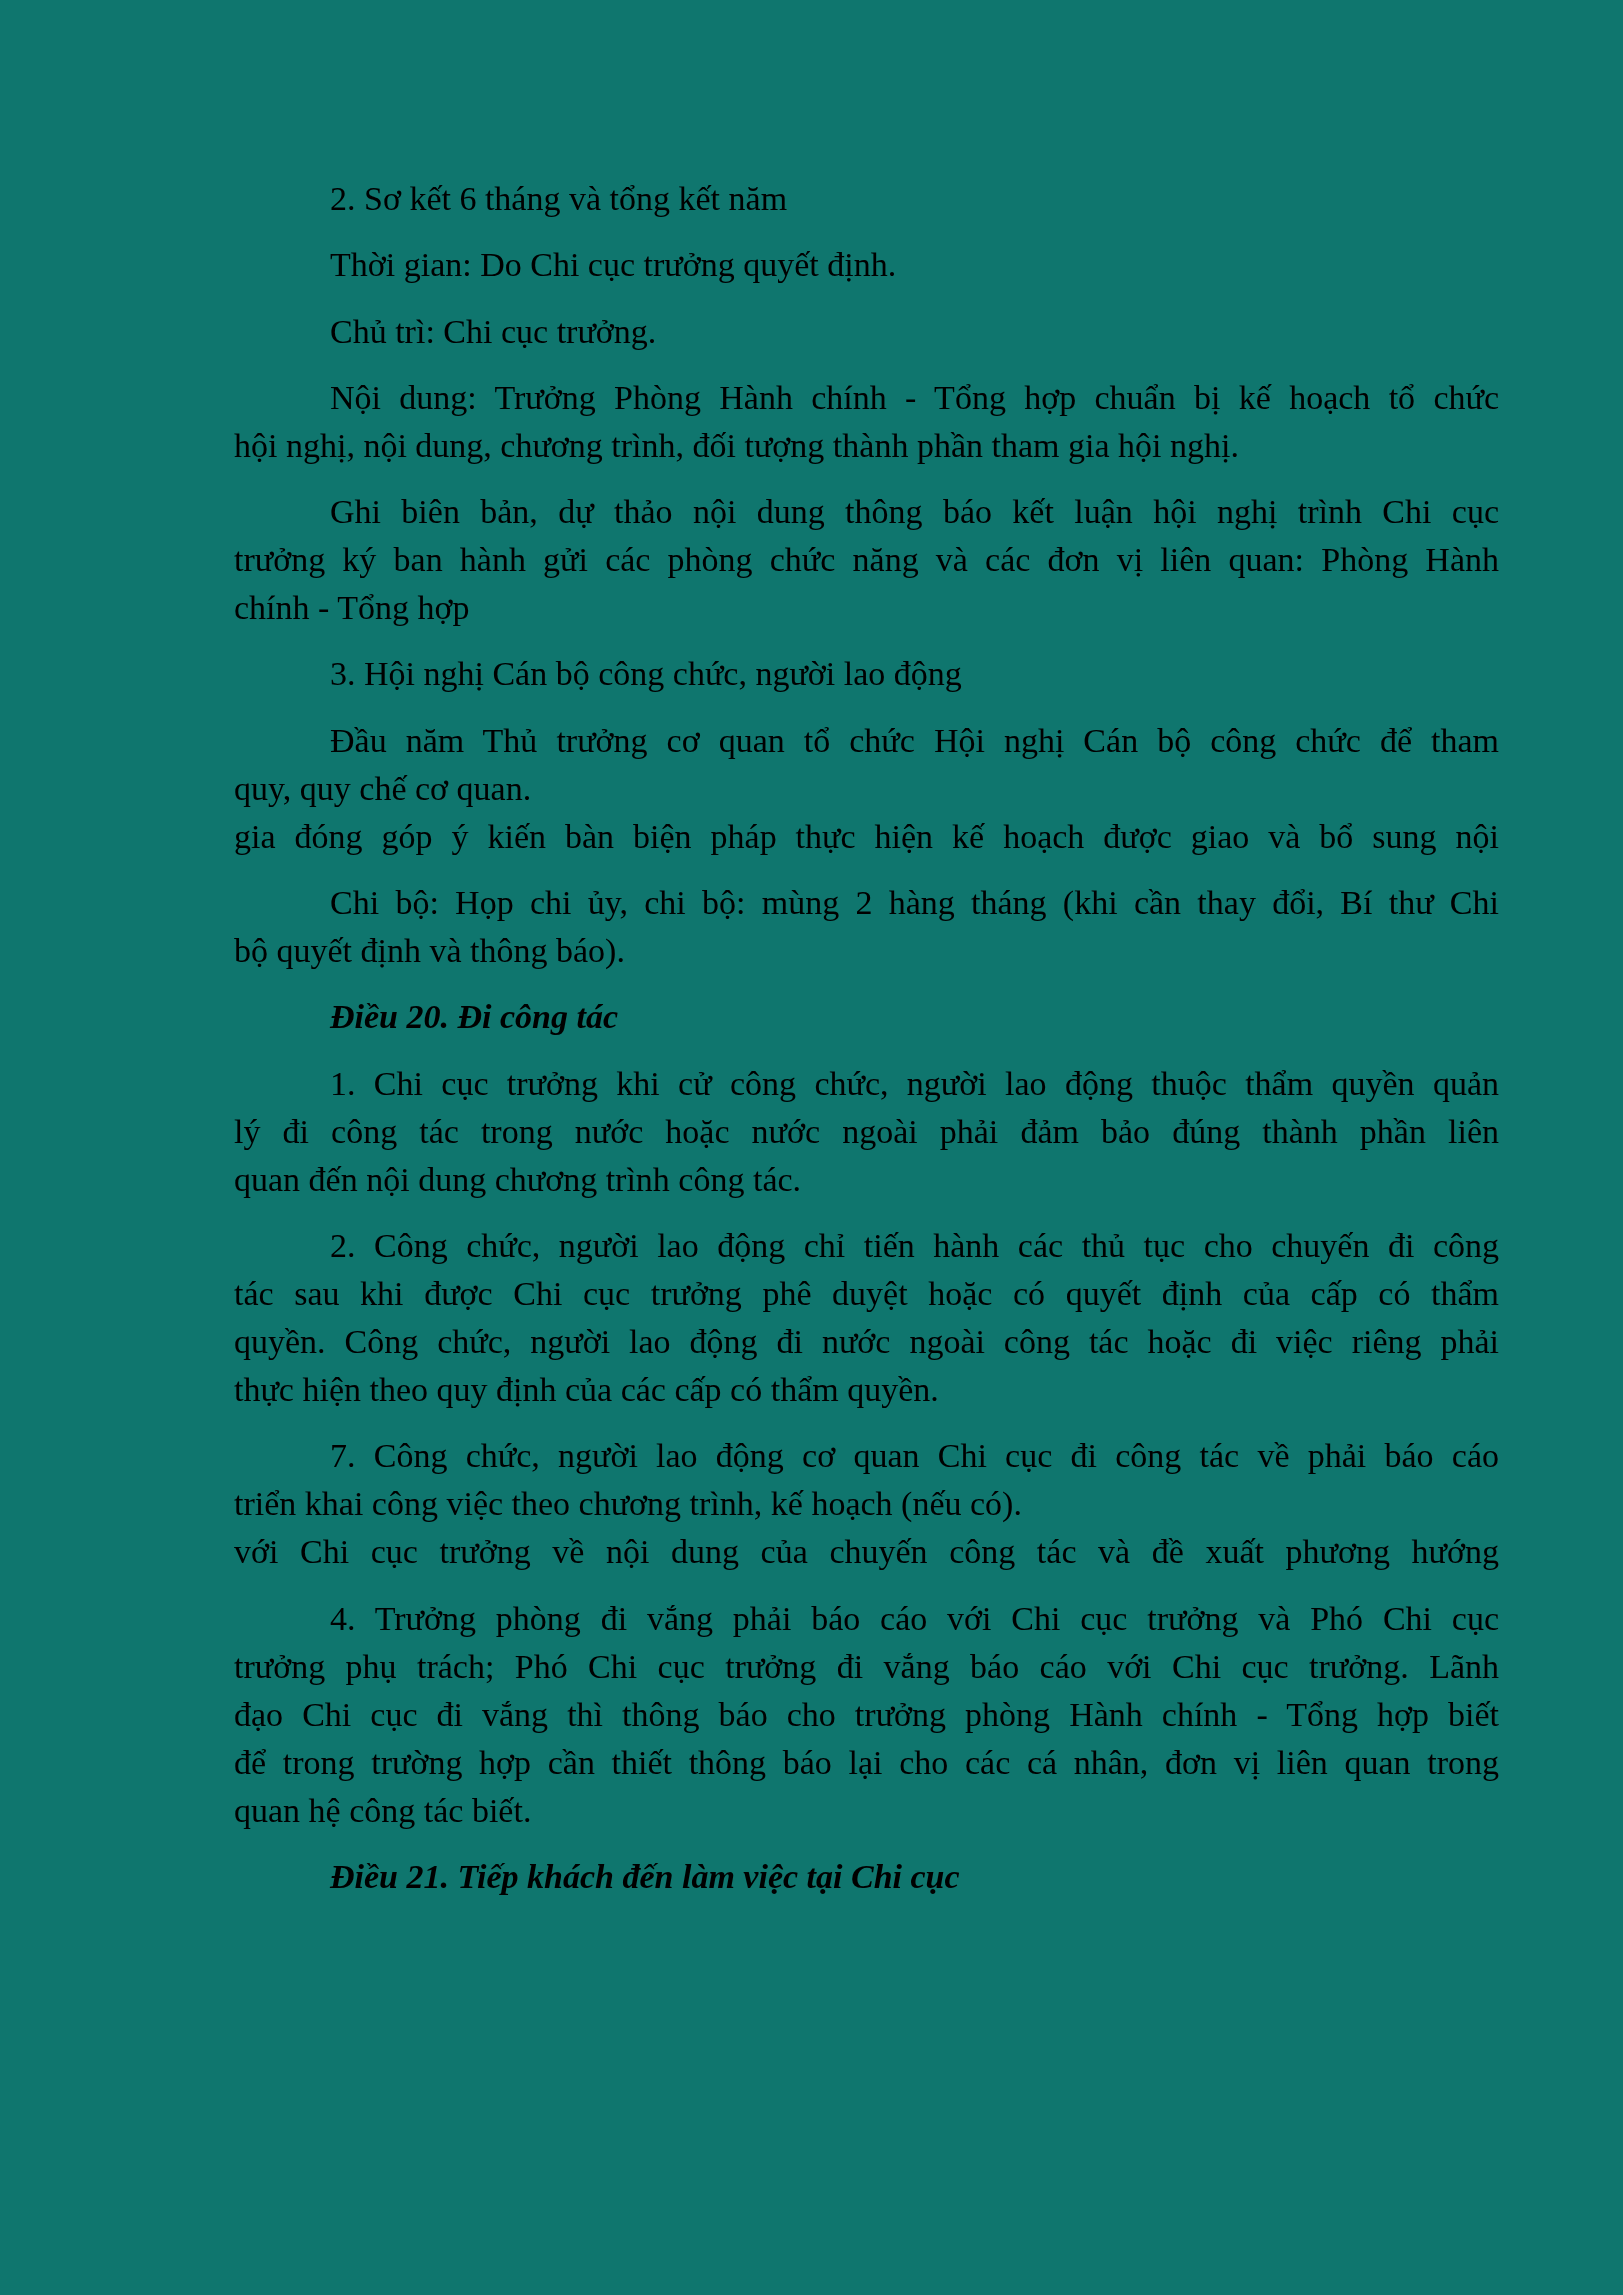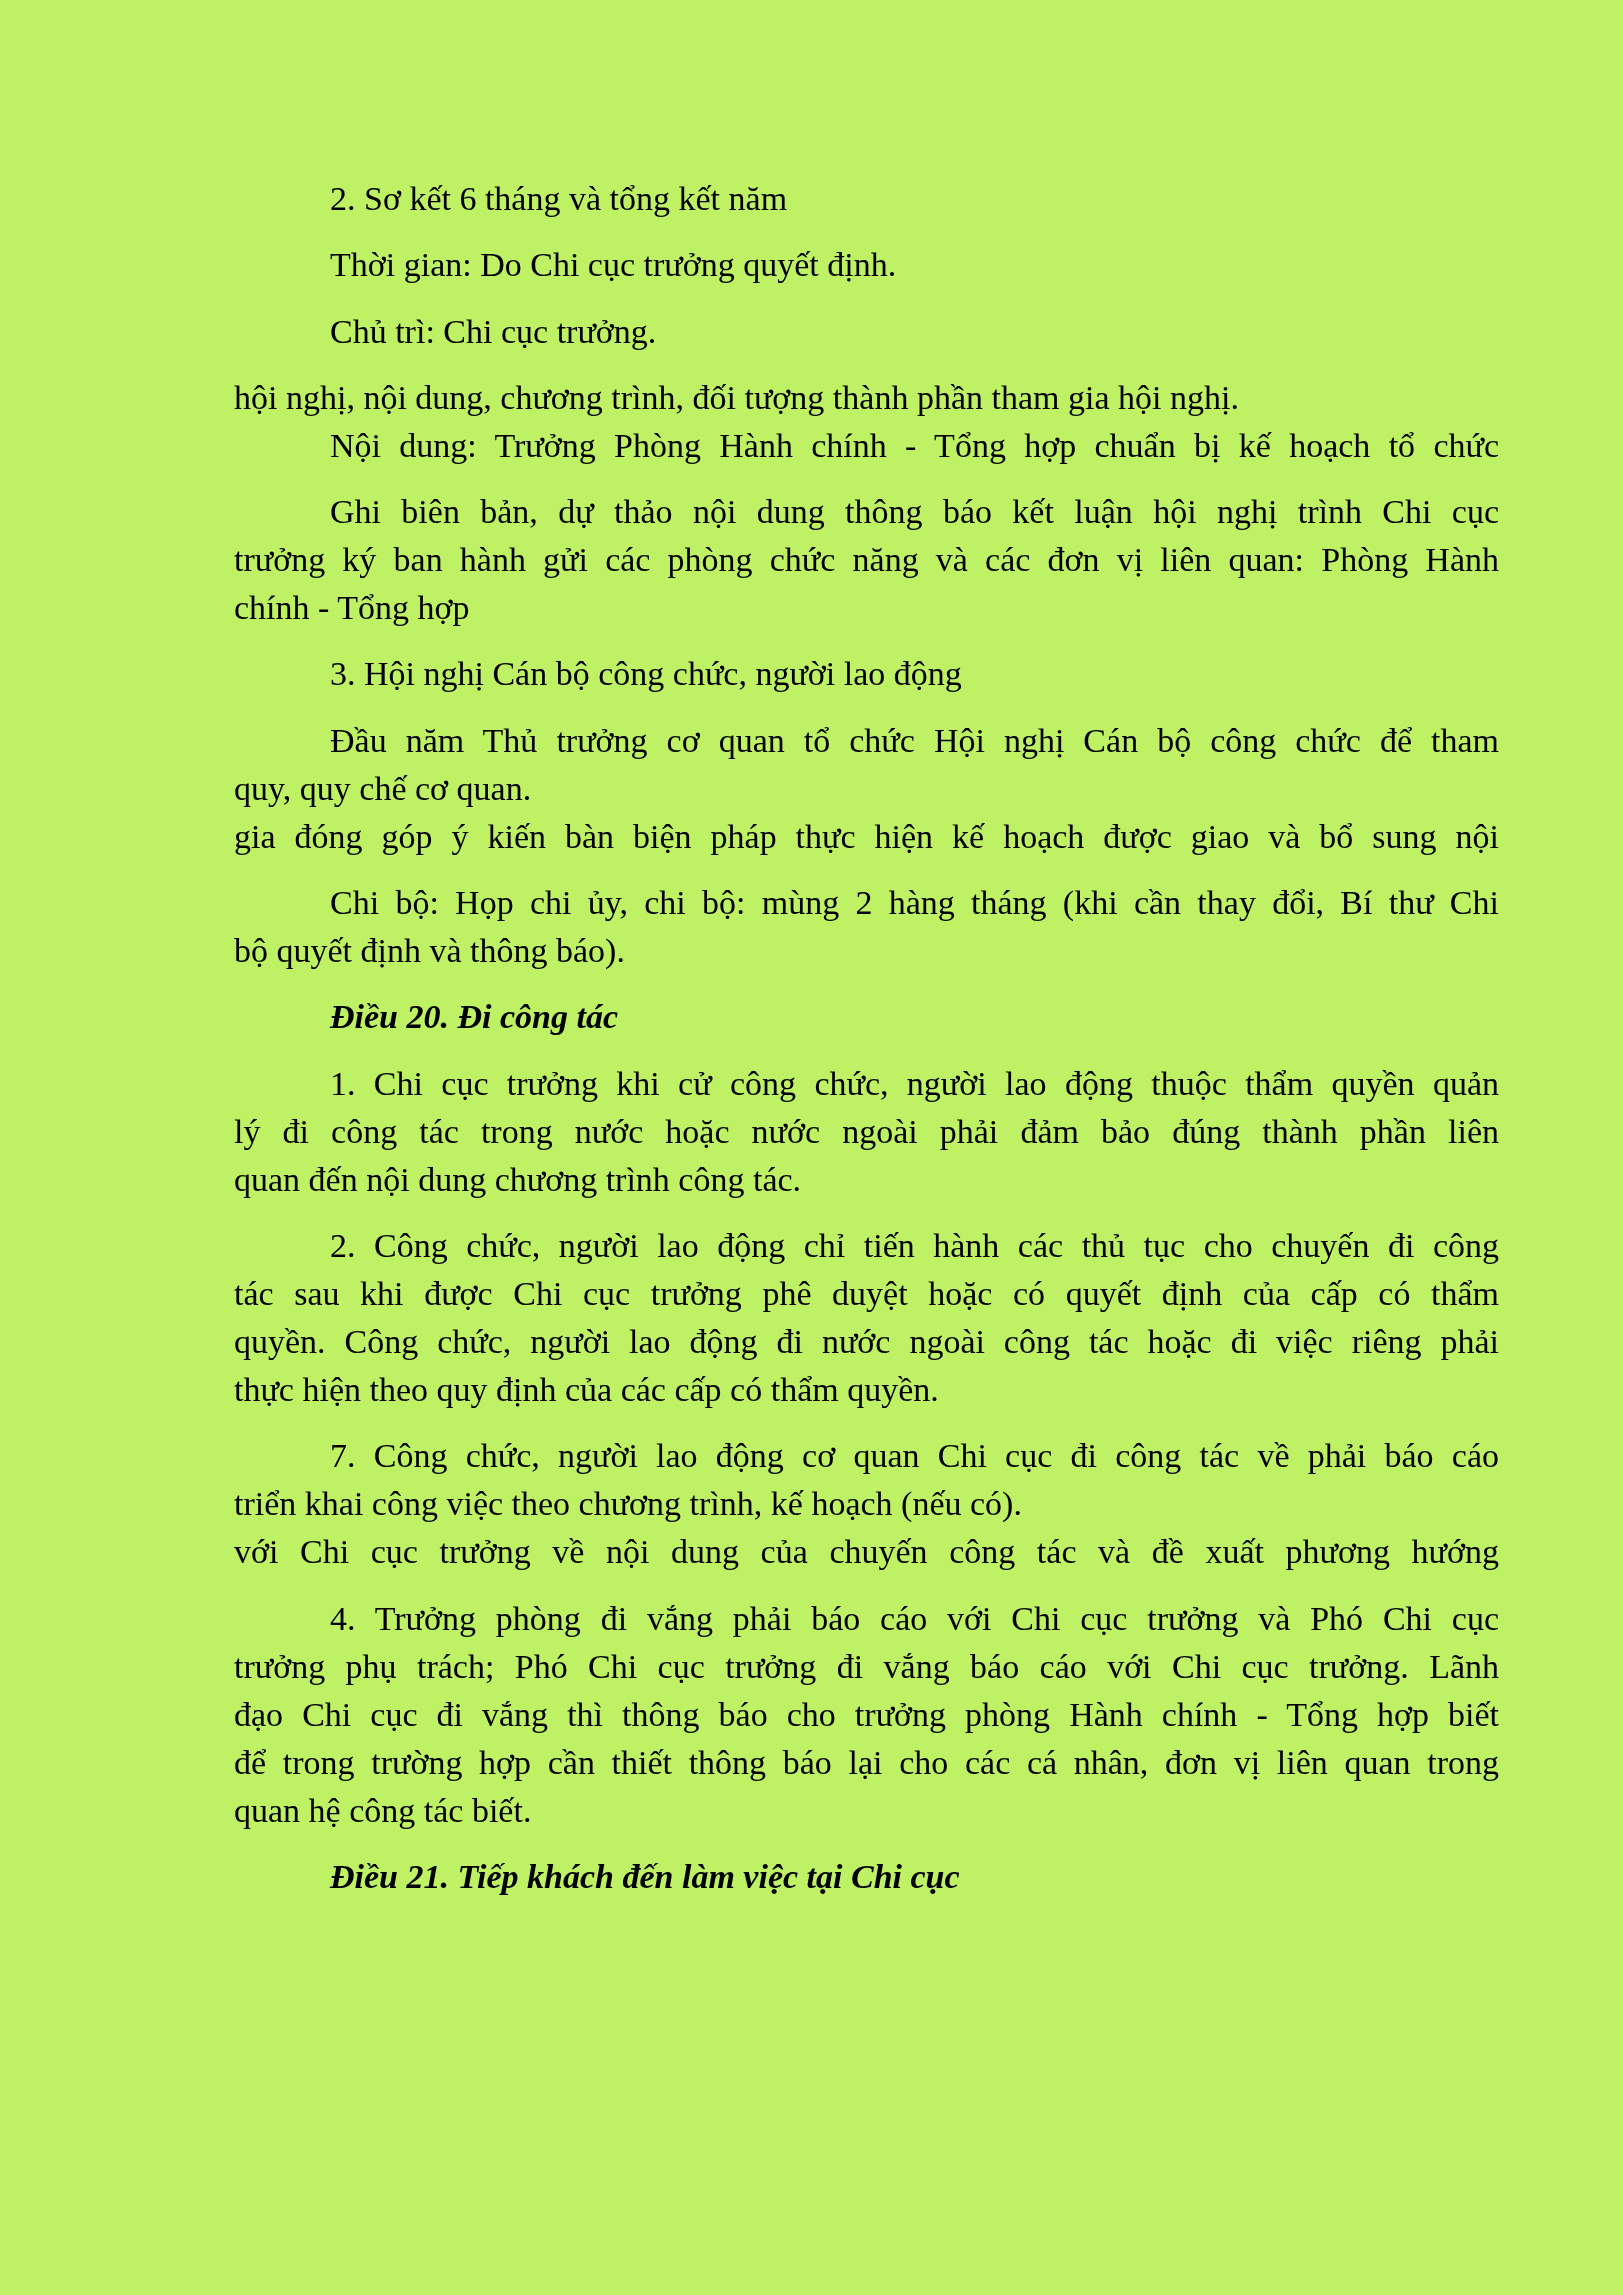--- a/index.html
+++ b/index.html
@@ -4,21 +4,21 @@
 <style>
   html, body {
     margin: 0;
     padding: 0;
     background: #ffffff;
   }
   .page {
     position: relative;
     width: 1623px;
     height: 2295px;
-    background: #bef264;
+    background: #0f766e;
     overflow: hidden;
     font-family: "Liberation Serif", "DejaVu Serif", serif;
     color: #000000;
   }
   .content {
     position: absolute;
     left: 234px;
     top: 175px;
     width: 1265px;
   }
@@ -56,22 +56,22 @@
 
     <div class="para">
       <div class="line first">Thời gian: Do Chi cục trưởng quyết định.</div>
     </div>
 
     <div class="para">
       <div class="line first">Chủ trì: Chi cục trưởng.</div>
     </div>
 
     <div class="para">
+      <div class="line first fill">Nội dung: Trưởng Phòng Hành chính - Tổng hợp chuẩn bị kế hoạch tổ chức</div>
       <div class="line">hội nghị, nội dung, chương trình, đối tượng thành phần tham gia hội nghị.</div>
-      <div class="line first fill">Nội dung: Trưởng Phòng Hành chính - Tổng hợp chuẩn bị kế hoạch tổ chức</div>
     </div>
 
     <div class="para">
       <div class="line first fill">Ghi biên bản, dự thảo nội dung thông báo kết luận hội nghị trình Chi cục</div>
       <div class="line fill">trưởng ký ban hành gửi các phòng chức năng và các đơn vị liên quan: Phòng Hành</div>
       <div class="line">chính - Tổng hợp</div>
     </div>
 
     <div class="para">
       <div class="line first">3. Hội nghị Cán bộ công chức, người lao động</div>

